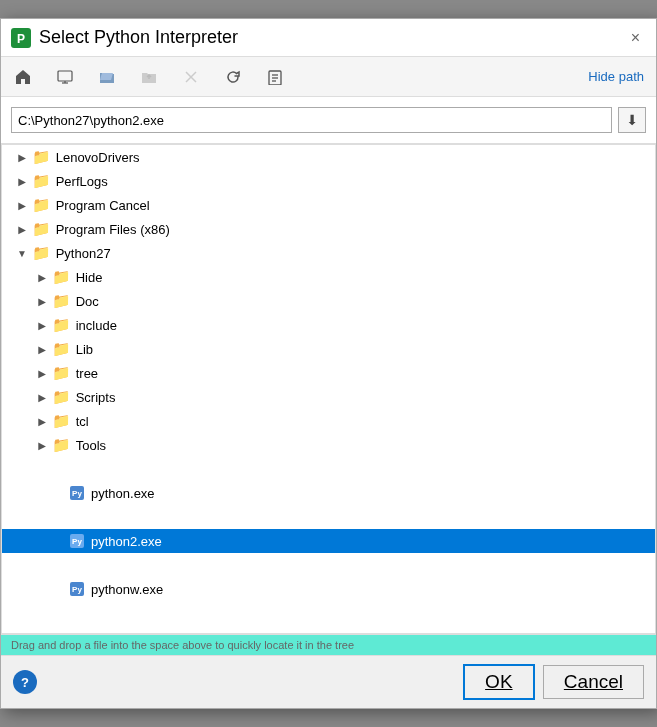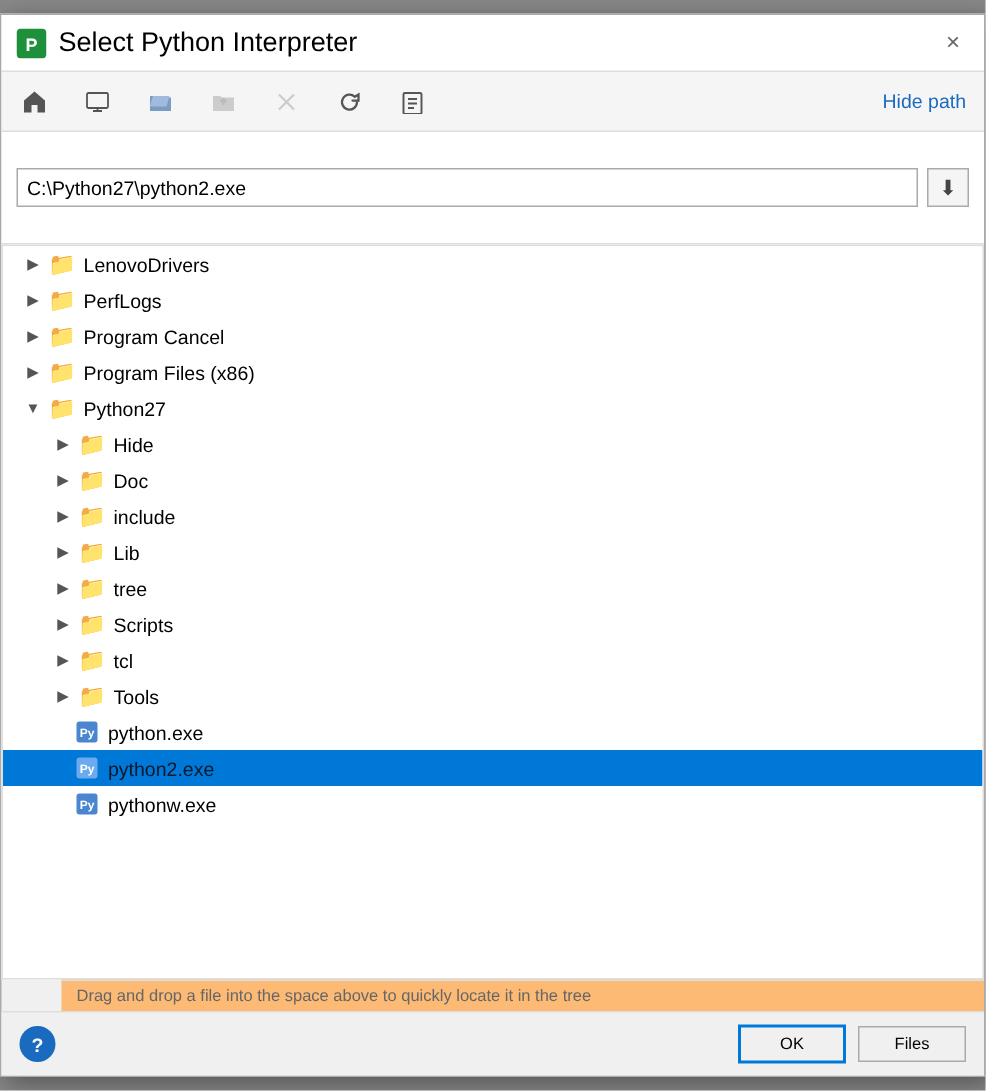--- a/index.html
+++ b/index.html
@@ -80,21 +80,21 @@
       color: #1a6bbf;
       cursor: pointer;
       font-size: 13px;
       background: none;
       border: none;
       padding: 2px 4px;
     }
     .path-bar {
       display: flex;
       align-items: center;
-      padding: 24px 10px;
+      padding: 10px 10px;
       background: #fff;
       border-bottom: 1px solid #ddd;
       gap: 6px;
     }
     .path-input {
       flex: 1;
       height: 26px;
       border: 1px solid #aaa;
       padding: 2px 6px;
       font-size: 13px;
@@ -165,32 +165,31 @@
       width: 18px;
       height: 16px;
       display: inline-flex;
       align-items: center;
       justify-content: center;
     }
     .item-label {
       font-size: 13px;
     }
     .tree-item.selected .item-label {
-      color: #0f172a;
+      color: #ffffff;
     }
     .indent-1 { padding-left: 10px; }
     .indent-2 { padding-left: 30px; }
-    .indent-3 { padding-left: 27px; }
+    .indent-3 { padding-left: 46px; margin-top: 24px; }
     .status-bar {
-      background: #fdba74;
+      background: #5eead4;
       border-top: 1px solid #ddd;
       padding: 4px 10px;
       font-size: 11px;
       color: #666;
-      margin-left: 40px;
     }
     .button-bar {
       background: #f0f0f0;
       border-top: 1px solid #ddd;
       display: flex;
       align-items: center;
       padding: 8px 12px;
       gap: 8px;
     }
     .help-btn {
@@ -203,25 +202,26 @@
       align-items: center;
       justify-content: center;
       font-size: 13px;
       font-weight: bold;
       cursor: pointer;
       border: none;
     }
     .btn-spacer { flex: 1; }
     .dialog-btn {
       padding: 5px 20px;
-      font-size: 11px;
+      font-size: 19px;
       cursor: pointer;
       background: #f0f0f0;
       border: 1px solid #aaa;
       min-width: 72px;
+      text-decoration: underline;
     }
     .dialog-btn.primary {
       background: #f0f0f0;
       border: 2px solid #0078d7;
     }
 
     
     .file-tree-container::-webkit-scrollbar {
       width: 14px;
     }
@@ -421,16 +421,16 @@
   </div>
 
   <div class="status-bar">
     <span>Drag and drop a file into the space above to quickly locate it in the tree</span>
   </div>
 
   <div class="button-bar">
     <button class="help-btn">?</button>
     <div class="btn-spacer"></div>
     <button class="dialog-btn primary">OK</button>
-    <button class="dialog-btn">Files</button>
+    <button class="dialog-btn">Cancel</button>
   </div>
 
 </div>
 
 </body></html>

